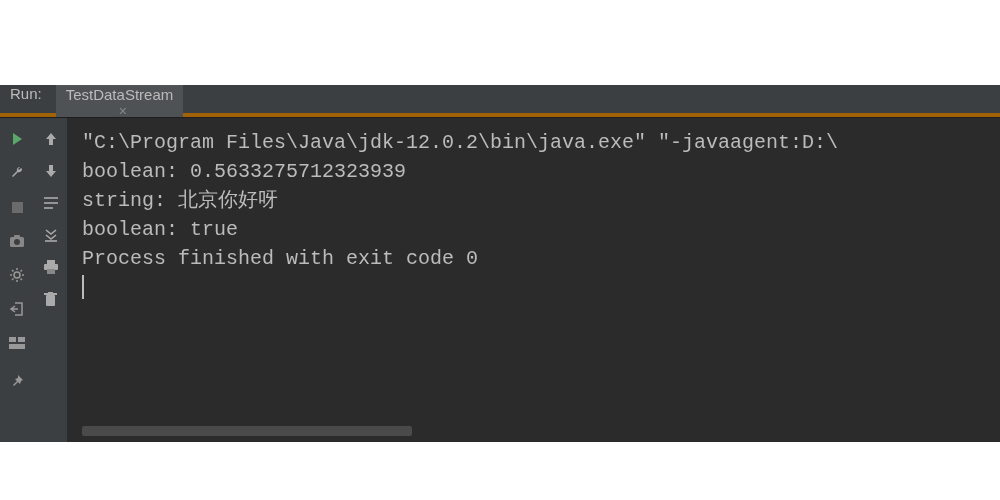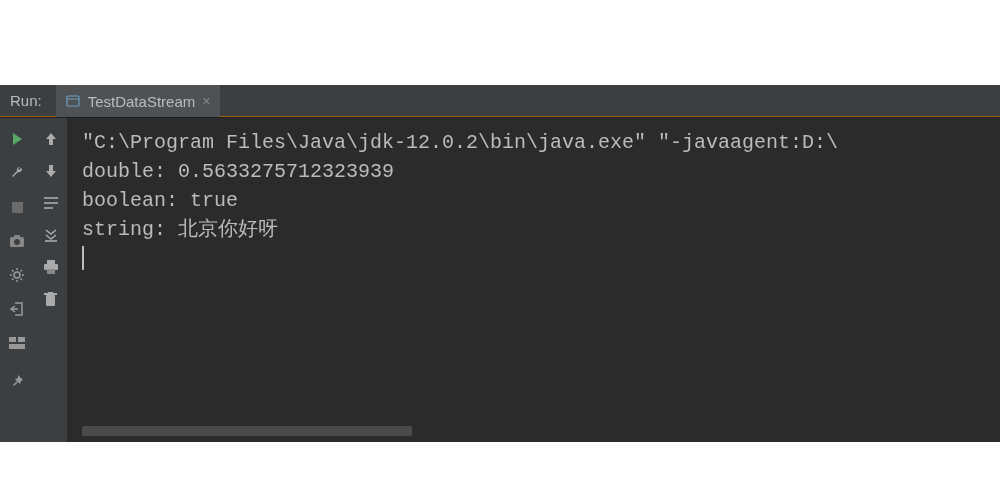--- a/index.html
+++ b/index.html
@@ -15,38 +15,38 @@
       background: #ffffff;
     }
     .run-panel {
       display: flex;
       height: 325px;
       background: #2b2b2b;
       border-top: 1px solid #1e1e1e;
     }
     .tab-bar {
       display: flex;
-      align-items: center;
       height: 32px;
       background: #3c3f41;
-      border-bottom: 1px solid #a16207;
+      border-bottom: 4px solid #a16207;
       padding-left: 10px;
     }
     .tab-bar-label {
       color: #bbbbbb;
       font-size: 15px;
       margin-right: 14px;
     }
     .tab {
       display: flex;
       align-items: center;
       background: #4e5254;
       height: 32px;
       padding: 0 10px;
       border-top: 1px solid #555;
+      flex-direction: column;
     }
     .tab svg { margin-right: 6px; }
     .tab-label {
       color: #bbbbbb;
       font-size: 15px;
     }
     .tab-close {
       color: #888;
       font-size: 14px;
       margin-left: 7px;
@@ -224,23 +224,24 @@
       <svg width="13" height="15" viewBox="0 0 13 15">
           <rect x="2" y="3" width="9" height="11" rx="1" fill="#aaa"></rect>
           <rect x="0" y="1" width="13" height="2" fill="#aaa"></rect>
           <rect x="4" y="0" width="5" height="2" fill="#aaa"></rect>
         </svg>
     </div>
   </div>
 
   <div class="console">
     <div class="console-line">"C:\Program Files\Java\jdk-12.0.2\bin\java.exe" "-javaagent:D:\</div>
-    <div class="console-line">double: 0.5633275712323939</div>
+    <div class="console-line">boolean: 0.5633275712323939</div>
+    <div class="console-line">string: 北京你好呀</div>
     <div class="console-line">boolean: true</div>
-    <div class="console-line">string: 北京你好呀</div>
     <div class="console-line"></div>
+    <div class="console-line">Process finished with exit code 0</div>
     <div class="cursor-line"></div>
     <div class="hscroll"></div>
   </div>
 
 </div>
 
 <div class="white-bottom"></div>
 
 </body></html>

